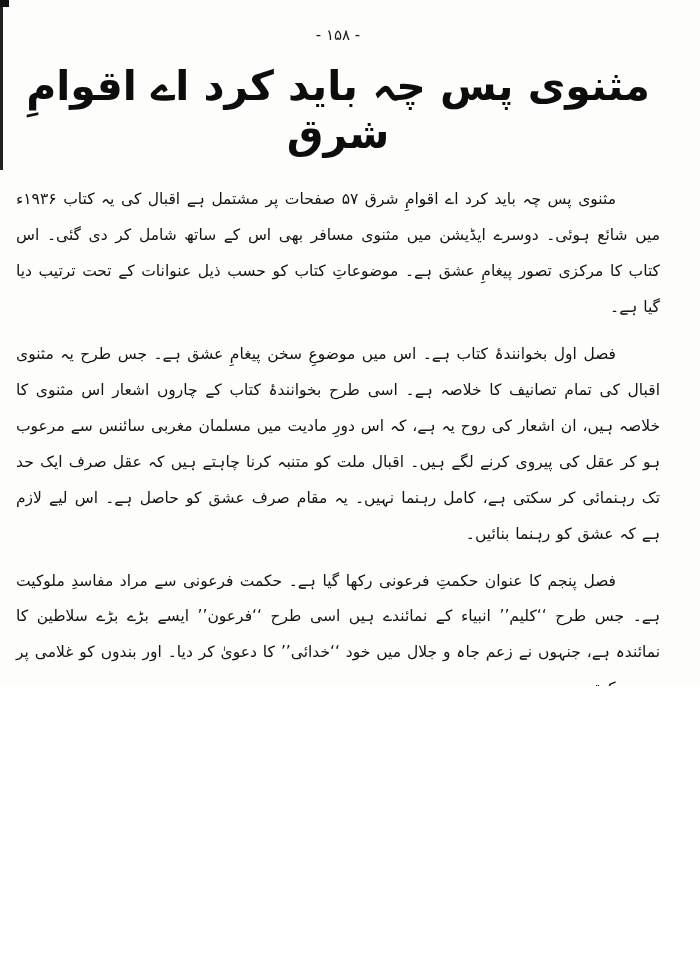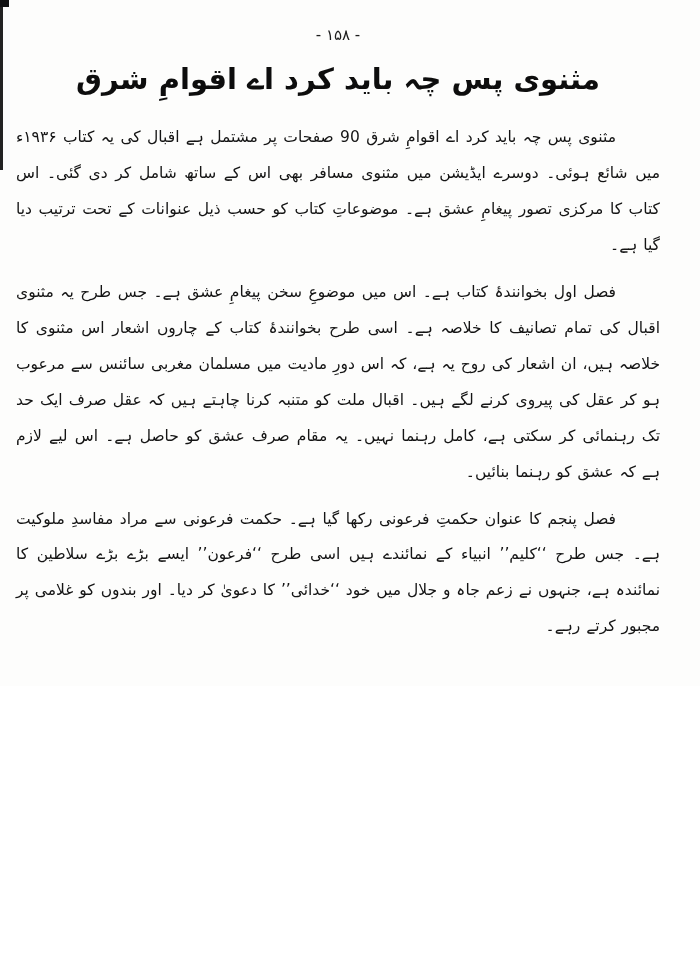--- a/index.html
+++ b/index.html
@@ -39,21 +39,21 @@
     text-align: center;
     font-size: 15px;
     letter-spacing: 1px;
     color: #1c1c1c;
     margin: 0 0 18px 0;
     direction: rtl;
   }
   .chapter-title {
     direction: rtl;
     text-align: center;
-    font-size: 29px;
+    font-size: 41px;
     font-weight: bold;
     margin: 0 0 24px 0;
     color: #0d0d0d;
     letter-spacing: 0;
   }
   .body-para {
     direction: rtl;
     unicode-bidi: embed;
     text-align: justify;
     text-justify: inter-word;
@@ -69,17 +69,17 @@
 <body>
 
 <div class="scan-page">
   <div class="edge-line"></div>
   <div class="corner-mark"></div>
 
   <div class="page-number">- ۱۵۸ -</div>
 
   <h1 class="chapter-title">مثنوی پس چہ باید کرد اے اقوامِ شرق</h1>
 
-  <p class="body-para">مثنوی پس چہ باید کرد اے اقوامِ شرق 90 صفحات پر مشتمل ہے اقبال کی یہ کتاب ۱۹۳۶ء میں شائع ہوئی۔ دوسرے ایڈیشن میں مثنوی مسافر بھی اس کے ساتھ شامل کر دی گئی۔ اس کتاب کا مرکزی تصور پیغامِ عشق ہے۔ موضوعاتِ کتاب کو حسب ذیل عنوانات کے تحت ترتیب دیا گیا ہے۔</p>
+  <p class="body-para">مثنوی پس چہ باید کرد اے اقوامِ شرق ۵۷ صفحات پر مشتمل ہے اقبال کی یہ کتاب ۱۹۳۶ء میں شائع ہوئی۔ دوسرے ایڈیشن میں مثنوی مسافر بھی اس کے ساتھ شامل کر دی گئی۔ اس کتاب کا مرکزی تصور پیغامِ عشق ہے۔ موضوعاتِ کتاب کو حسب ذیل عنوانات کے تحت ترتیب دیا گیا ہے۔</p>
   <p class="body-para">فصل اول بخوانندۂ کتاب ہے۔ اس میں موضوعِ سخن پیغامِ عشق ہے۔ جس طرح یہ مثنوی اقبال کی تمام تصانیف کا خلاصہ ہے۔ اسی طرح بخوانندۂ کتاب کے چاروں اشعار اس مثنوی کا خلاصہ ہیں، ان اشعار کی روح یہ ہے، کہ اس دورِ مادیت میں مسلمان مغربی سائنس سے مرعوب ہو کر عقل کی پیروی کرنے لگے ہیں۔ اقبال ملت کو متنبہ کرنا چاہتے ہیں کہ عقل صرف ایک حد تک رہنمائی کر سکتی ہے، کامل رہنما نہیں۔ یہ مقام صرف عشق کو حاصل ہے۔ اس لیے لازم ہے کہ عشق کو رہنما بنائیں۔</p>
   <p class="body-para">فصل پنجم کا عنوان حکمتِ فرعونی رکھا گیا ہے۔ حکمت فرعونی سے مراد مفاسدِ ملوکیت ہے۔ جس طرح ‘‘کلیم’’ انبیاء کے نمائندے ہیں اسی طرح ‘‘فرعون’’ ایسے بڑے بڑے سلاطین کا نمائندہ ہے، جنہوں نے زعم جاہ و جلال میں خود ‘‘خدائی’’ کا دعویٰ کر دیا۔ اور بندوں کو غلامی پر مجبور کرتے رہے۔</p>
 
 </div>
 
 </body></html>

